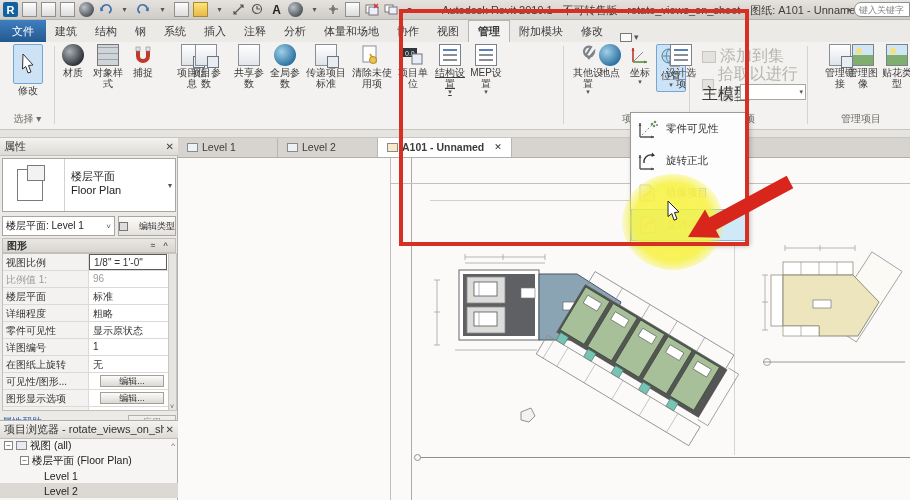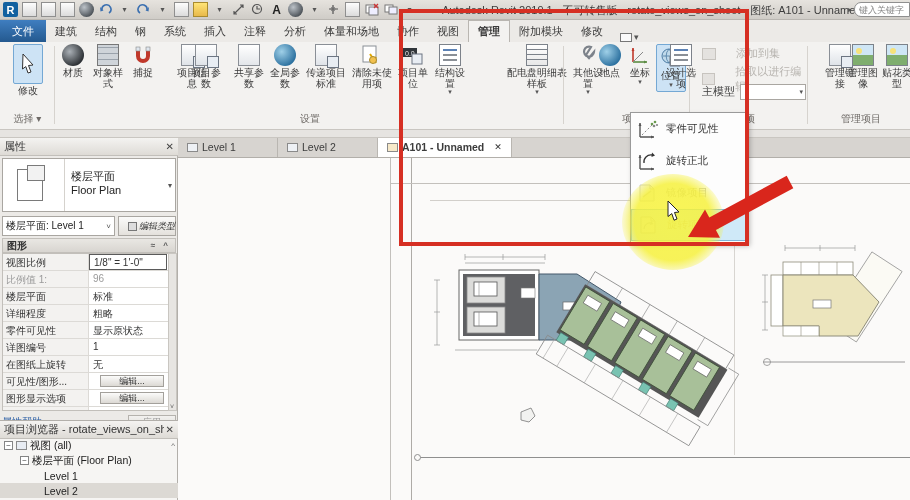--- a/index.html
+++ b/index.html
@@ -45,38 +45,38 @@
   .ic-sphere { background:radial-gradient(circle at 35% 35%,#aab0b6,#2e3236 72%); border-radius:50%; }
   .ic-grid { background:repeating-linear-gradient(0deg,#cfd4d9 0 5px,#9aa2ab 5px 6px),repeating-linear-gradient(90deg,transparent 0 5px,#9aa2ab 5px 6px); border:1px solid #777; }
   .ic-globe { background:radial-gradient(circle at 35% 35%,#9fd0e8,#2a6f9e 75%); border-radius:50%; }
   .ic-table { background:linear-gradient(#fff,#e8e8e8); border:1px solid #7c828a; }
   .ic-table::before { content:""; position:absolute; left:0; right:0; top:4px; height:1px; background:#7c828a; box-shadow:0 5px 0 #7c828a, 0 10px 0 #7c828a; }
   .ic-list { background:#fff; border:1px solid #7c828a; }
   .ic-list::before { content:""; position:absolute; left:3px; right:3px; top:4px; height:2px; background:#5c82b5; box-shadow:0 5px 0 #8a8f96, 0 10px 0 #8a8f96; }
   .ic-img { background:linear-gradient(#cfe6f5 50%,#7fae6e 50%); border:1px solid #7c828a; }
   .ic-img::before { content:""; position:absolute; left:3px; top:3px; width:6px; height:6px; border-radius:50%; background:#f6e27a; }
   .hl-btn { background:#cde3f5; border:1px solid #74a8d4; border-radius:2px; }
-  .smallrow { position:absolute; display:flex; align-items:center; gap:20px; font-size:11px; color:#b8b5b0; }
+  .smallrow { position:absolute; display:flex; align-items:center; gap:4px; font-size:16px; color:#b8b5b0; }
   .sricon { width:14px; height:12px; background:#e4e2df; border:1px solid #c7c4bf; }
   .mm-select { position:absolute; width:66px; height:16px; background:#fff; border:1px solid #a9a6a1; font-size:9px; display:flex; align-items:center; justify-content:flex-end; padding-right:2px; color:#666; }
 
   
   .leftcol { left:0; top:138px; width:178px; height:362px; background:#eceae7; border-right:1px solid #b2afaa; }
   .pal-header { position:absolute; left:0; width:178px; height:18px; background:linear-gradient(#f4f3f1,#dedbd6); border-bottom:1px solid #c2bfba; display:flex; align-items:center; padding:0 4px; font-size:11px; color:#333; }
   .pal-x { margin-left:auto; font-size:10px; color:#444; }
   .typesel { position:absolute; left:2px; top:20px; width:174px; height:54px; background:#fff; border:1px solid #a9a6a1; display:flex; }
   .typesel .pic { width:62px; border-right:1px solid #d5d2cd; position:relative; }
   .typesel .pic::before { content:""; position:absolute; left:14px; top:10px; width:24px; height:30px; background:#fff; border:1px solid #7a7a7a; }
   .typesel .pic::after { content:""; position:absolute; left:24px; top:6px; width:16px; height:14px; background:#f2f2f2; border:1px solid #7a7a7a; }
   .typesel .tname { padding:10px 2px 0 6px; font-size:11px; line-height:14px; color:#222; }
   .typesel .caret { margin-left:auto; align-self:center; font-size:8px; color:#555; padding-right:3px; }
   .inst-row { position:absolute; left:2px; top:78px; width:174px; height:20px; display:flex; gap:3px; }
   .inst-select { flex:1; background:#fff; border:1px solid #a9a6a1; font-size:10px; display:flex; align-items:center; padding:0 3px; color:#222; }
   .inst-select .caret { margin-left:auto; font-size:8px; color:#555; }
-  .edit-type { width:58px; background:linear-gradient(#fbfbfa,#e4e1dc); border:1px solid #a9a6a1; font-size:9px; display:flex; align-items:center; justify-content:flex-end; gap:2px; color:#333;font-style:italic; }
+  .edit-type { width:58px; background:linear-gradient(#fbfbfa,#e4e1dc); border:1px solid #a9a6a1; font-size:9px; display:flex; align-items:center; justify-content:space-between; gap:2px; color:#333; }
   .edit-type .mini { width:9px; height:9px; border:1px solid #777; background:#ddd; }
   .sec-hdr { position:absolute; left:2px; top:100px; width:174px; height:15px; background:linear-gradient(#e9e7e3,#d8d5d0); border:1px solid #c2bfba; font-size:10px; font-weight:bold; display:flex; align-items:center; padding:0 4px; color:#333; }
   .sec-hdr .right { margin-left:auto; font-size:8px; color:#555; letter-spacing:3px; }
   .pgrid { position:absolute; left:2px; top:115px; width:174px; height:158px; background:#fff; border:1px solid #c2bfba; overflow:hidden; }
   .prow { display:flex; height:17px; border-bottom:1px solid #dcdad6; }
   .prow .pl { width:86px; background:#f3f2ف0; background:#f3f2f0; border-right:1px solid #dcdad6; padding:2px 3px; font-size:10px; white-space:nowrap; overflow:hidden; color:#333; }
   .prow .pv { flex:1; padding:2px 4px; font-size:10px; white-space:nowrap; overflow:hidden; color:#333; }
   .prow .pv.sel { border:1px solid #5a5a5a; margin:0 8px 0 0; }
   .prow .pv.greyv, .prow .pl.greyl { color:#9a9a9a; }
   .minibtn { display:block; width:64px; margin:0 auto; background:linear-gradient(#fbfbfa,#dcd9d4); border:1px solid #a3a09b; text-align:center; font-size:9px; color:#333; height:12px; line-height:11px; }
@@ -269,38 +269,37 @@
           <span class="lbl">传递项目标准</span>
         </div>
       <div class="rbtn" style="left:340px; width:34px;">
           <div class="ric"><svg width="22" height="22">
               <rect x="1" y="4" width="14" height="9" fill="#30353a"></rect>
               <text x="3" y="11.5" font-size="7" fill="#e8e8e8" font-family="sans-serif">0.0</text>
               <rect x="10" y="10" width="10" height="10" fill="#e8edf3" stroke="#6c7582"></rect>
             </svg></div>
           <span class="lbl">项目单位</span>
         </div>
-      <div class="rbtn" style="left:378px; width:32px;">
+      <div class="rbtn" style="left:378px; width:32px;text-decoration:underline;">
           <div class="ric ic-list"></div>
           <span class="lbl">结构设置</span>
           <span class="drop">▾</span>
         </div>
-      <div class="rbtn" style="left:450px; width:62px;">
-          <div class="ric ic-table"></div>
-          <span class="lbl">配电盘明细表样板</span>
+      <div class="rbtn" style="left:412px; width:36px;">
+          <div class="ric ic-list"></div>
+          <span class="lbl">MEP设置</span>
           <span class="drop">▾</span>
         </div>
       <div class="rbtn" style="left:470px; width:36px; left:514px;">
           <div class="ric"><svg width="22" height="22">
               <path d="M14 3 A5 5 0 1 0 17 8 L12 14 L9 11 Z" fill="none" stroke="#7c828a" stroke-width="2.2"></path>
             </svg></div>
           <span class="lbl">其他设置</span>
           <span class="drop">▾</span>
         </div>
-      <div class="plabel">设置</div>
       <div class="pdiv" style="right:0;"></div>
     </div>
 
     <div class="panel" style="left:594px; width:96px;">
       <div class="rbtn" style="left:2px; width:28px;">
           <div class="ric ic-globe"></div>
           <span class="lbl">地点</span>
         </div>
       <div class="rbtn" style="left:32px; width:28px;">
         <div class="ric"><svg width="22" height="22">

